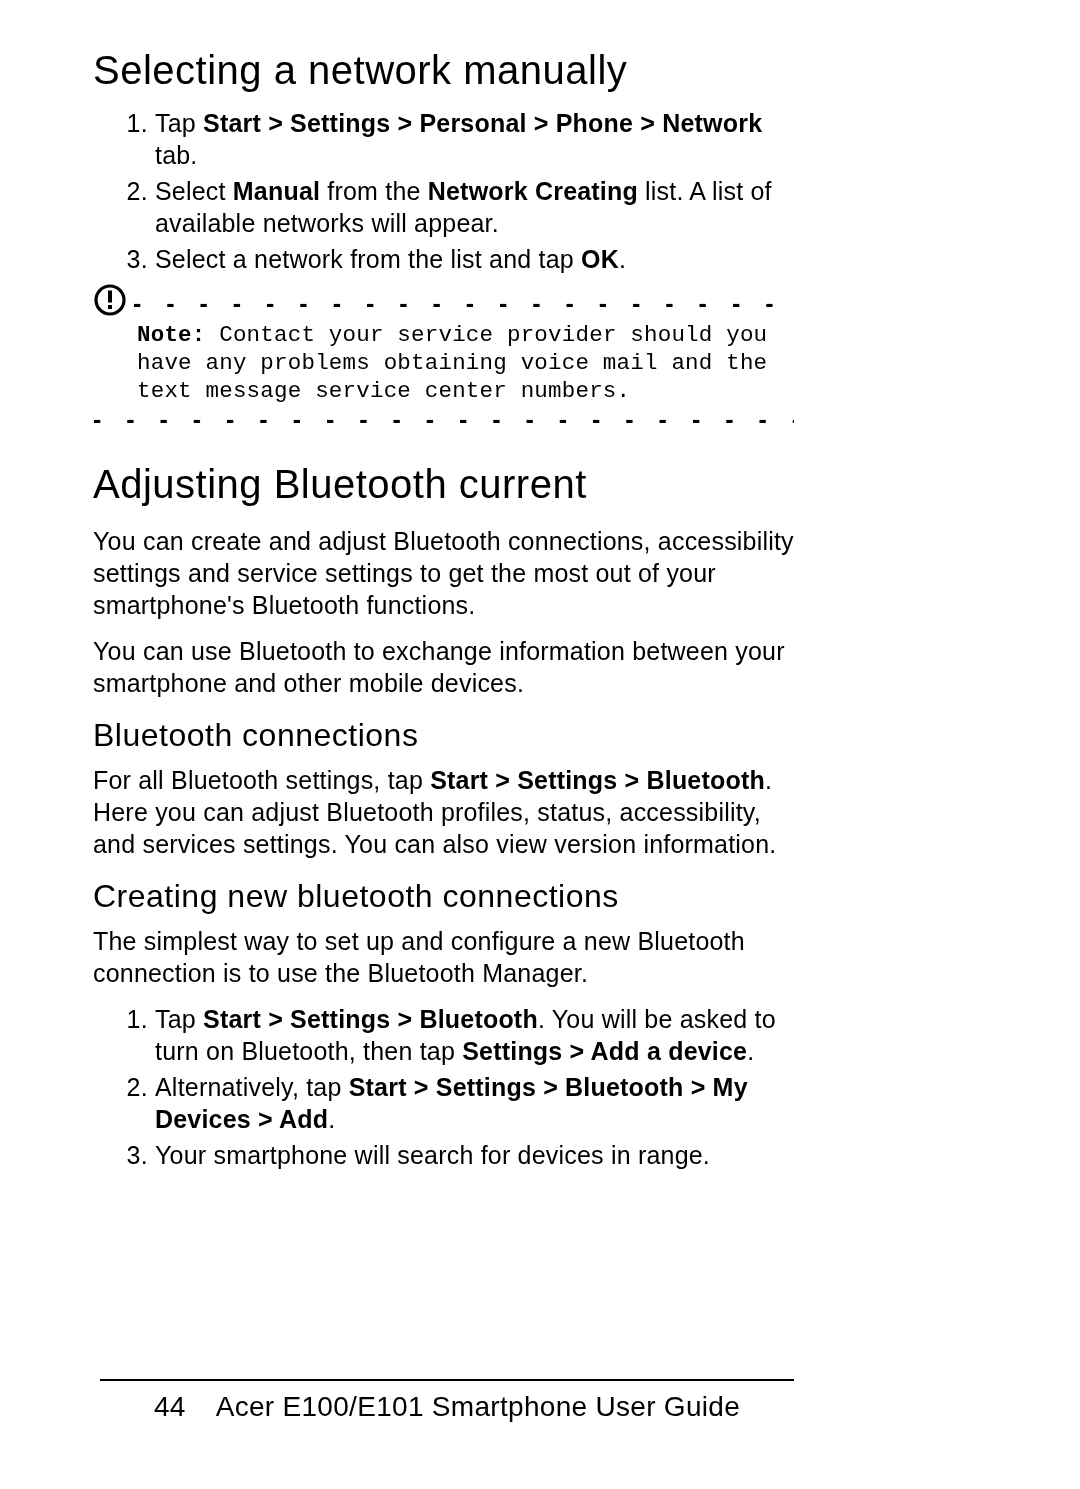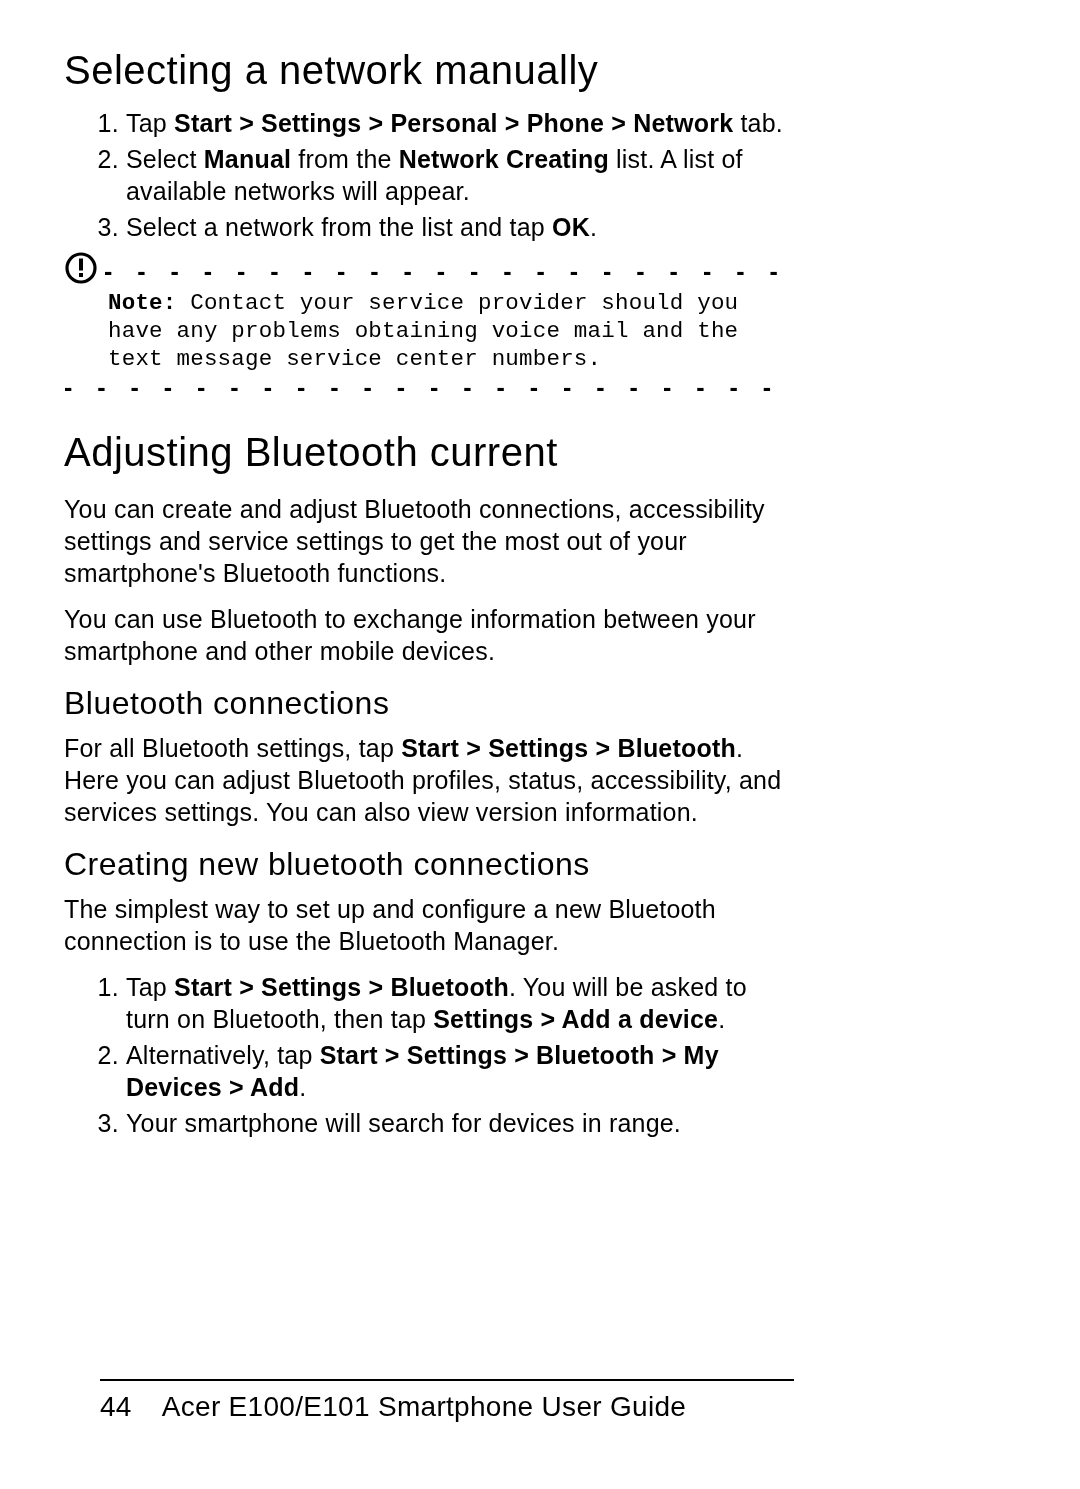--- a/index.html
+++ b/index.html
@@ -6,21 +6,21 @@
     margin: 0;
     padding: 0;
     background: #fff;
     font-family: "Segoe UI", "Lucida Sans", "Lucida Grande", Arial, sans-serif;
     color: #000;
   }
   .page {
     width: 884px;
     height: 1489px;
     box-sizing: border-box;
-    padding: 48px 90px 0 64px;
+    padding: 48px 90px 0 93px;
     position: relative;
   }
   h2.section {
     font-size: 40px;
     font-weight: 400;
     margin: 0 0 14px 0;
     letter-spacing: 0.5px;
   }
   h2.major {
     font-size: 40px;
@@ -85,20 +85,21 @@
     letter-spacing: 0.2px;
     font-family: Liberation Mono, monospace;
   }
 
   
   .footer {
     position: absolute;
     left: 100px;
     right: 90px;
     bottom: 66px;
+    text-align: center;
   }
   .footer-rule {
     border-top: 2.5px solid #000;
     margin-bottom: 10px;
   }
   .footer-line {
     font-size: 28px;
     letter-spacing: 0.3px;
   }
   .footer-line .pagenum {

